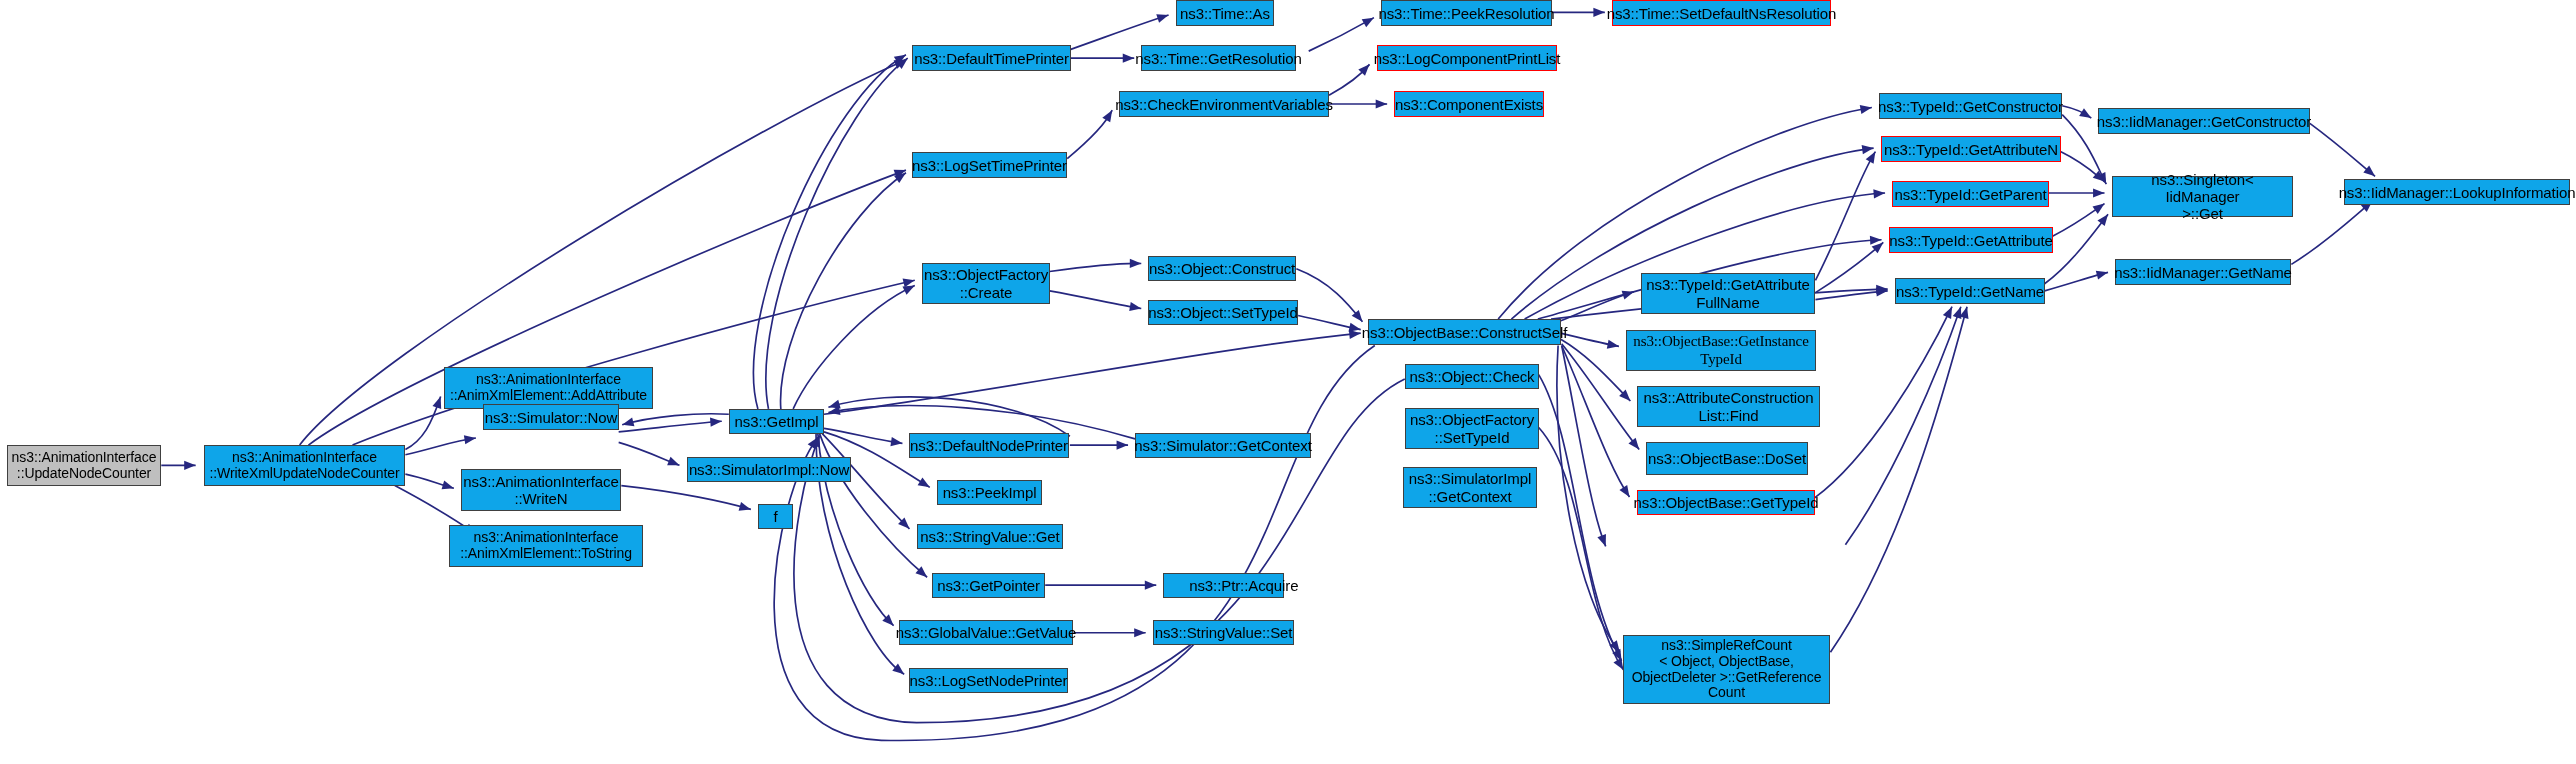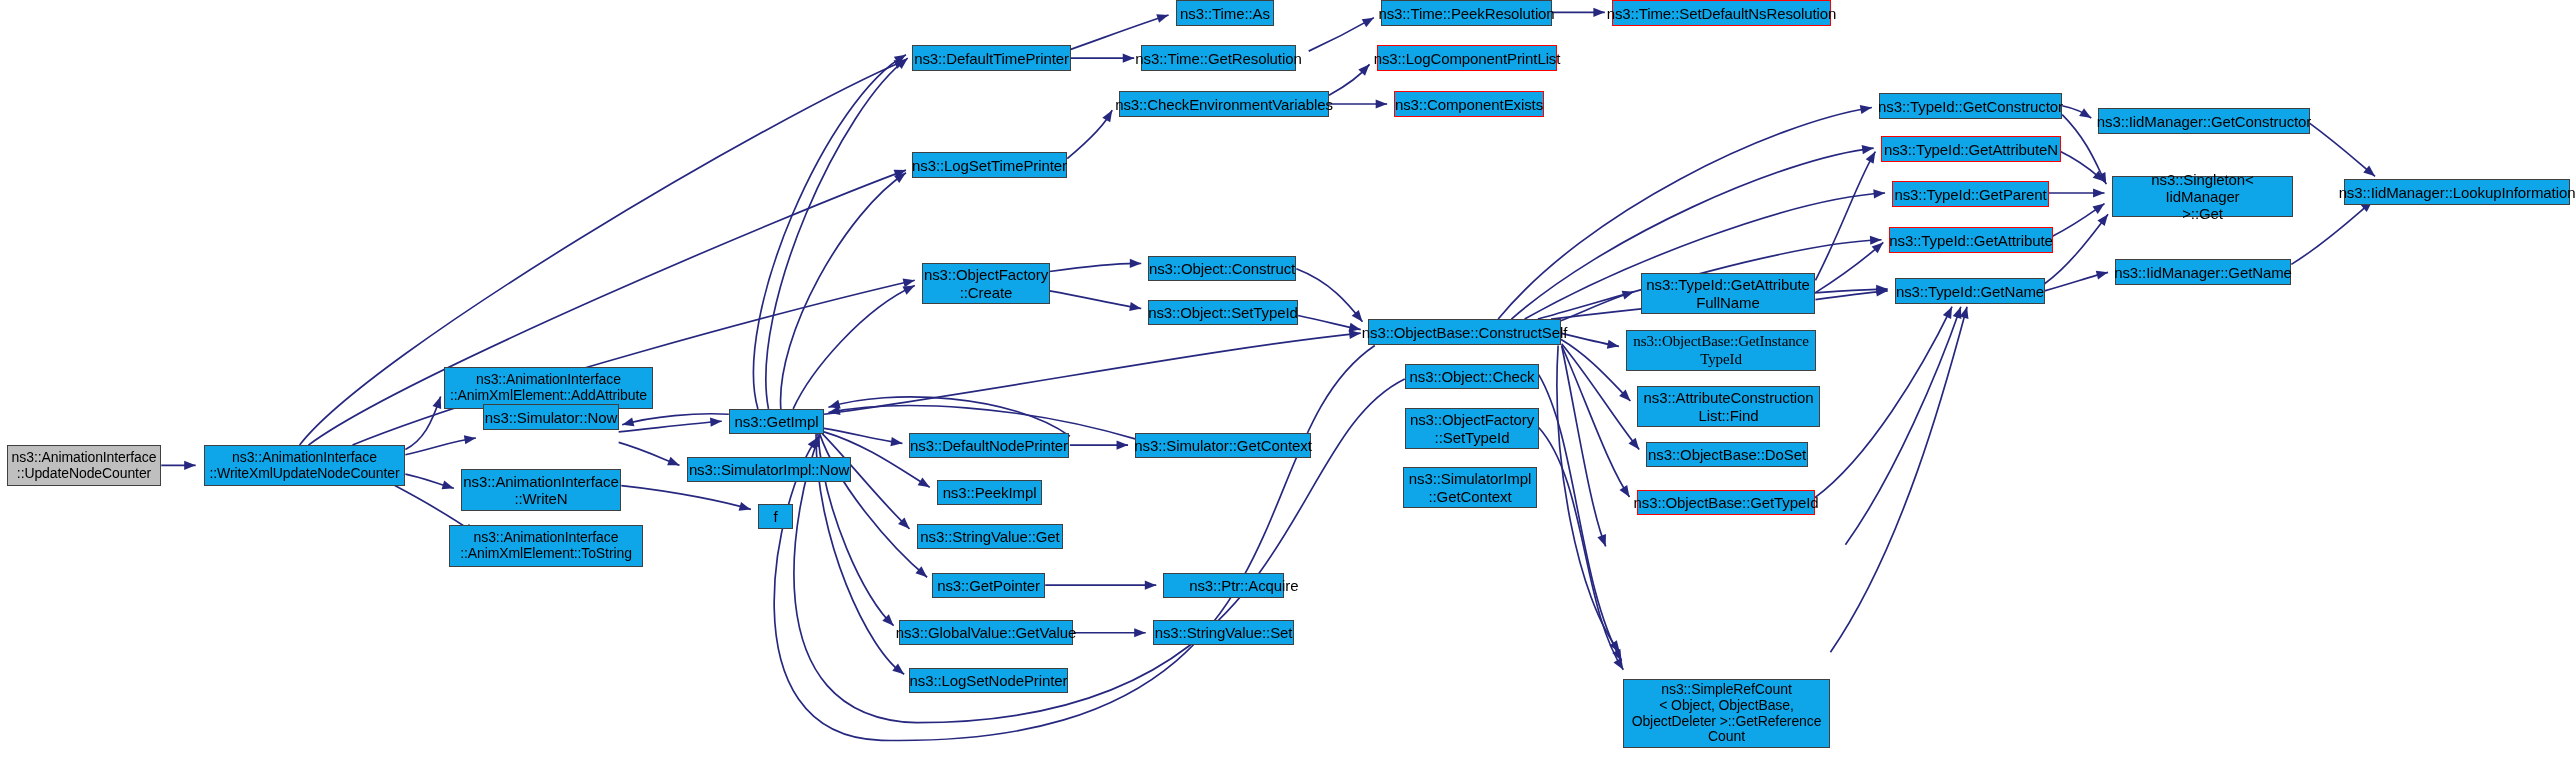--- a/index.html
+++ b/index.html
@@ -375,23 +375,23 @@
     <div class="node" style="left: 1405px; top: 408px; width: 134px; height: 41px;">ns3::ObjectFactory
 ::SetTypeId</div>
     <div class="node" style="left: 1403px; top: 467px; width: 134px; height: 41px;">ns3::SimulatorImpl
 ::GetContext</div>
     <div class="node" style="left: 1641px; top: 273px; width: 174px; height: 41px;">ns3::TypeId::GetAttribute
 FullName</div>
     <div class="node" style="left: 1626px; top: 330px; width: 190px; height: 41px; font-family: Liberation Serif, serif;">ns3::ObjectBase::GetInstance
 TypeId</div>
     <div class="node" style="left: 1637px; top: 386px; width: 183px; height: 41px;">ns3::AttributeConstruction
 List::Find</div>
-    <div class="node" style="left: 1646px; top: 442px; width: 162px; height: 25px; text-align: center;">ns3::ObjectBase::DoSet</div>
+    <div class="node" style="left: 1646px; top: 442px; width: 162px; height: 33px; text-align: center;">ns3::ObjectBase::DoSet</div>
     <div class="node red" style="left: 1637px; top: 490px; width: 178px; height: 25px;">ns3::ObjectBase::GetTypeId</div>
-    <div class="node" style="left: 1623px; top: 635px; width: 207px; height: 69px; font-size: 14px; margin-top: 44px;">ns3::SimpleRefCount
+    <div class="node" style="left: 1623px; top: 635px; width: 207px; height: 69px; font-size: 14px;">ns3::SimpleRefCount
 &lt; Object, ObjectBase,
  ObjectDeleter &gt;::GetReference
 Count</div>
     <div class="node" style="left: 1879px; top: 93px; width: 183px; height: 26.4px;">ns3::TypeId::GetConstructor</div>
     <div class="node red" style="left: 1881px; top: 136px; width: 180px; height: 26.4px;">ns3::TypeId::GetAttributeN</div>
     <div class="node red" style="left: 1892px; top: 181px; width: 157px; height: 26.4px;">ns3::TypeId::GetParent</div>
     <div class="node red" style="left: 1889px; top: 227px; width: 164px; height: 26.4px;">ns3::TypeId::GetAttribute</div>
     <div class="node" style="left: 1895px; top: 278px; width: 150px; height: 26.4px;">ns3::TypeId::GetName</div>
     <div class="node" style="left: 2098px; top: 108px; width: 212px; height: 26.4px;">ns3::IidManager::GetConstructor</div>
     <div class="node" style="left: 2112px; top: 176px; width: 181px; height: 41px;">ns3::Singleton&lt; IidManager

